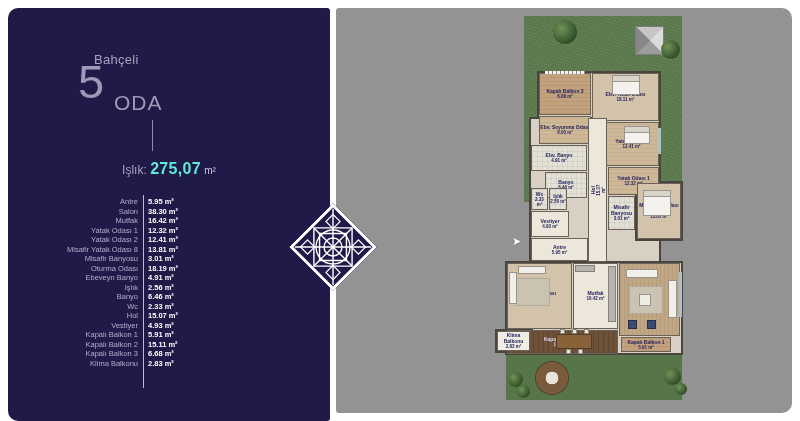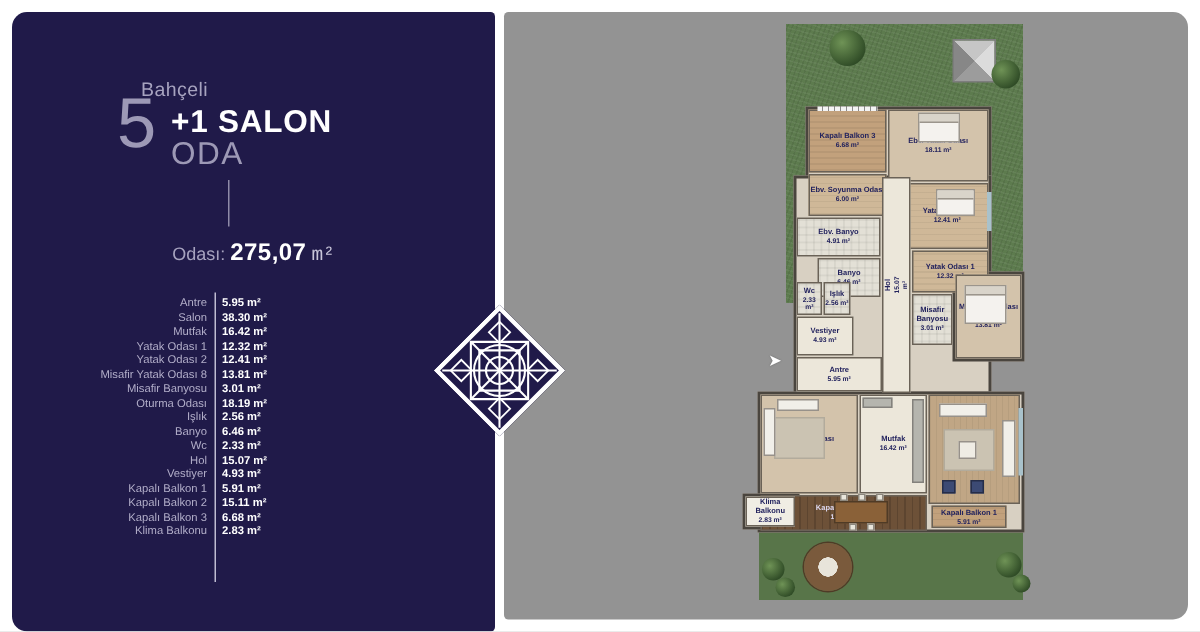--- a/index.html
+++ b/index.html
@@ -9,22 +9,22 @@
   .panel-left{position:absolute;left:8px;top:8px;width:322px;height:413px;
     background:#201a49;border-radius:10px 3px 3px 10px;}
   .brand{position:absolute;color:#a7a3bf;}
   .brand-sub{left:86px;top:44px;font-size:13px;letter-spacing:.3px;}
   .brand-big5{left:70px;top:50px;font-size:47px;font-weight:200;color:#9d99b6;line-height:1;}
   .brand-salon{left:106px;top:62px;font-size:21px;font-weight:bold;color:#ffffff;letter-spacing:.5px;}
   .brand-oda{left:106px;top:83px;font-size:21px;color:#9d99b6;letter-spacing:1px;}
   .vline{position:absolute;width:1px;background:#8f8ba8;}
   .vline-hdr{left:144px;top:112px;height:31px;}
   .brut{position:absolute;left:0;top:152px;width:322px;text-align:center;color:#a7a3bf;font-size:12px;}
-  .brut b{color:#ffffff;font-size:16px;font-weight:bold;letter-spacing:.3px;}
-  .brut .u{color:#c9c6da;font-size:13px;font-family:Liberation Mono, monospace;}
+  .brut b{color:#5eead4;font-size:16px;font-weight:bold;letter-spacing:.3px;}
+  .brut .u{color:#c9c6da;font-size:10px;}
 
   .arealist{position:absolute;left:0;top:189px;width:322px;}
   .lr{display:flex;align-items:center;height:9.5px;}
   .ln{width:130px;text-align:right;color:#b2aec9;font-size:7.5px;white-space:nowrap;}
   .lv{margin-left:10px;color:#ffffff;font-size:7.5px;font-weight:bold;white-space:nowrap;}
   .list-divider{position:absolute;left:135px;top:187px;height:193px;width:1px;background:#bfbcd2;}
 
   
   .ornament{position:absolute;left:302px;top:216px;width:62px;height:62px;background:#201a49;
     transform:rotate(45deg);z-index:30;}
@@ -79,25 +79,24 @@
     text-shadow:0 0 1px #555;}
 </style>
 </head>
 <body>
 
 <div id="stage">
 
   <div class="panel-left">
     <div class="brand brand-sub">Bahçeli</div>
     <div class="brand brand-big5">5</div>
-    <div class="brand brand-salon">+1 SALON</div>
     <div class="brand brand-oda">ODA</div>
     <div class="vline vline-hdr"></div>
     <div class="brut">
-      <span>Odası:</span>
+      <span>Işlık:</span>
       <b>275,07</b>
       <span class="u">m²</span>
     </div>
 
     <div class="list-divider"></div>
     <div class="arealist">
       <div class="lr">
           <span class="ln">Antre</span>
           <span class="lv">5.95 m²</span>
         </div>
@@ -121,20 +120,24 @@
           <span class="ln">Misafir Yatak Odası 8</span>
           <span class="lv">13.81 m²</span>
         </div>
       <div class="lr">
           <span class="ln">Misafir Banyosu</span>
           <span class="lv">3.01 m²</span>
         </div>
       <div class="lr">
           <span class="ln">Oturma Odası</span>
           <span class="lv">18.19 m²</span>
+        </div>
+      <div class="lr">
+          <span class="ln">Ebeveyn Banyo</span>
+          <span class="lv">4.91 m²</span>
         </div>
       <div class="lr">
           <span class="ln">Işlık</span>
           <span class="lv">2.56 m²</span>
         </div>
       <div class="lr">
           <span class="ln">Banyo</span>
           <span class="lv">6.46 m²</span>
         </div>
       <div class="lr">

